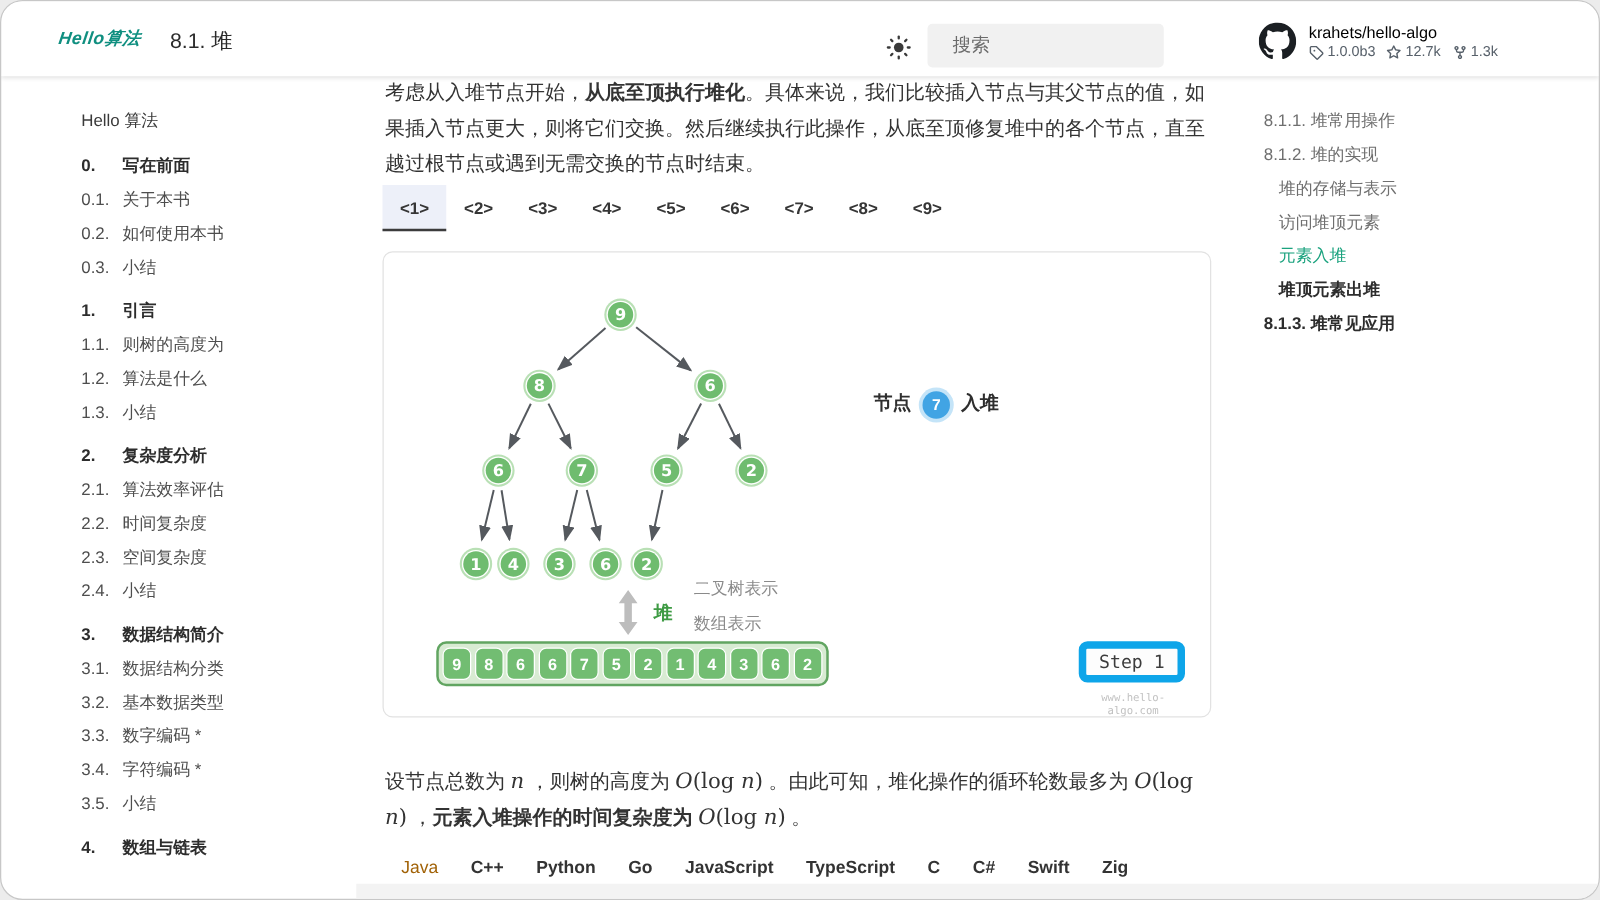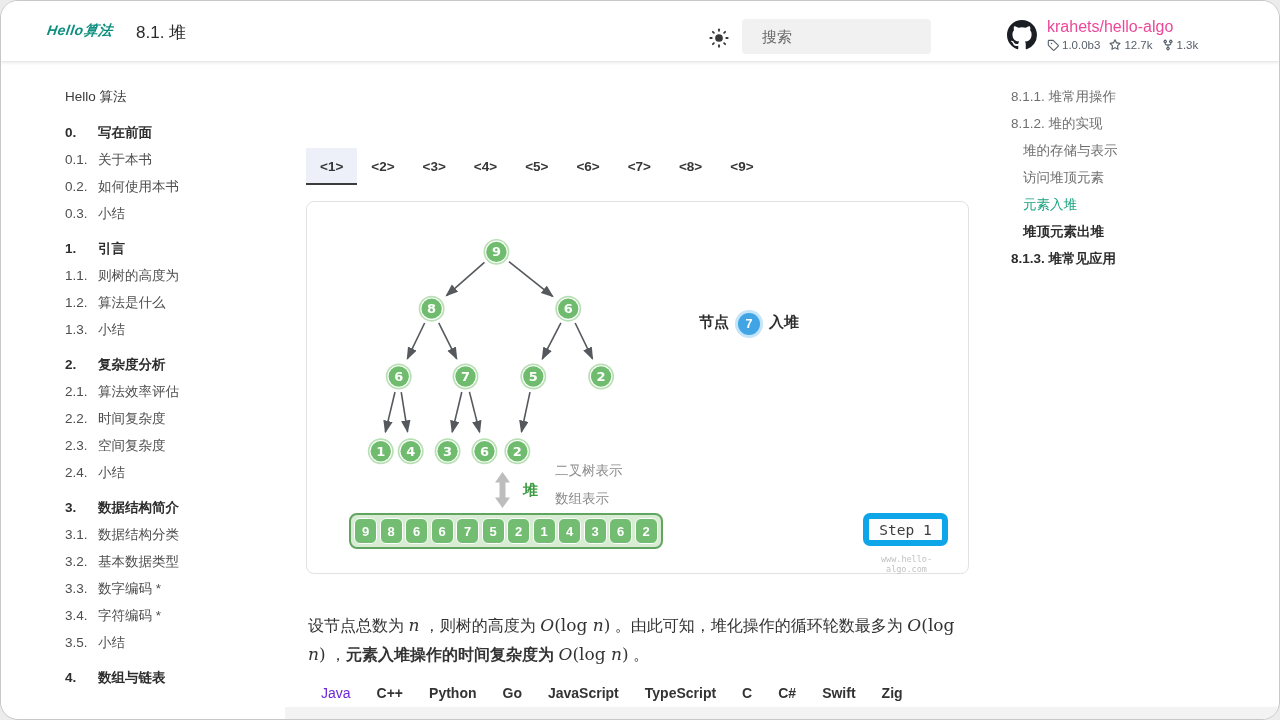--- a/index.html
+++ b/index.html
@@ -10,21 +10,21 @@
   
   .header { position:absolute; top:0; left:0; right:0; height:60px; background:#fff; box-shadow:0 1px 4px rgba(0,0,0,.14); z-index:5; }
   .logo { position:absolute; left:46px; top:15px; width:72px; height:30px; display:flex; align-items:center; cursor:pointer; }
   .logo-text { font-style:italic; font-weight:800; font-size:14px; color:#108f80; transform:skewX(-8deg); letter-spacing:.5px; white-space:nowrap; }
   .page-title { position:absolute; left:135px; top:20px; font-size:17px; color:#2b2b2b; }
   .sun-btn { position:absolute; left:704px; top:23px; width:28px; height:28px; display:flex; align-items:center; justify-content:center; cursor:pointer; }
   .search-box { position:absolute; left:741px; top:18px; width:189px; height:35px; background:#f1f1f1; border-radius:4px; display:flex; align-items:center; padding:0 10px; }
   .search-box input { border:none; outline:none; background:transparent; font-size:15px; color:#333; margin-left:10px; width:170px; font-family:inherit; }
   .search-box input::placeholder { color:#6b6b6b; }
   .gh { position:absolute; left:1006px; top:17px; display:flex; align-items:center; gap:10px; cursor:pointer; }
-  .gh-name { font-size:16px; color:#ec4899; }
+  .gh-name { font-size:13px; color:#000000; }
   .gh-stats { display:flex; align-items:flex-start; gap:9px; font-size:11.5px; color:#57606a; margin-top:3px; }
   .gh-stat { display:flex; align-items:center; gap:3px; }
 
   
   .sidebar { position:absolute; left:64px; top:82px; width:225px; }
   .site-title { font-size:13.5px; color:#3a3a3a; line-height:27px; margin-bottom:9px; }
   .side-item { display:flex; line-height:27px; font-size:13.5px; color:#4e4e4e; cursor:pointer; }
   .side-item .num { width:33px; flex:none; }
   .side-item.group { font-weight:bold; color:#2d2d2d; margin-top:8px; }
 
@@ -50,21 +50,21 @@
   .cap2 { position:absolute; left:248px; top:288px; font-size:13.5px; color:#8a8a8a; }
   .heap-array { position:absolute; left:42px; top:311px; display:flex; gap:2.5px; background:#d8ebd3; border:2px solid #61a561; border-radius:8px; padding:3px; }
   .cell { width:23px; height:26px; background:#72bd72; border:1.5px solid #fff; border-radius:6px; color:#fff; font-size:13px; font-weight:bold; display:flex; align-items:center; justify-content:center; }
   .step-btn { position:absolute; left:556px; top:311px; width:85px; height:33px; border:6px solid #0ea5e9; border-radius:7px; background:#fdfdfd; color:#3c3c3c; font-family:"DejaVu Sans Mono",monospace; font-size:14.5px; display:flex; align-items:center; justify-content:center; }
   .watermark { position:absolute; left:557px; top:352px; width:85px; text-align:center; font-family:"DejaVu Sans Mono",monospace; font-size:8.5px; color:#c2c2c2; }
 
   .p2 { position:absolute; top:610px; left:2px; width:662px; line-height:29px; }
 
   .lang-tabs { position:absolute; top:680px; left:2px; display:flex; }
   .lang-tab { padding:0 13px; font-size:14px; font-weight:600; color:#333; line-height:25px; cursor:pointer; }
-  .lang-tab.muted { color:#6d28d9; font-weight:400; }
+  .lang-tab.muted { color:#a16207; font-weight:400; }
   .code-band { position:absolute; left:284px; top:706px; right:0; bottom:0; background:#f3f3f3; }
 
   
   .toc { position:absolute; left:1010px; top:82px; width:250px; }
   .toc-title { font-size:13.5px; font-weight:bold; color:#2d2d2d; line-height:27px; margin-bottom:5px; }
   .toc-item { font-size:13.5px; color:#6f6f6f; line-height:27px; cursor:pointer; }
   .toc-item.indent { padding-left:12px; }
   .toc-item.active { color:#1aa27e; }
   .toc-item.bold { color:#2d2d2d; font-weight:bold; }
 </style>
@@ -209,20 +209,21 @@
           <span>小结</span>
         </div>
         <div class="side-item group">
           <span class="num">4.</span>
           <span>数组与链表</span>
         </div>
       </div>
   </div>
 
   <div class="main">
+    <p class="para p1" id="para1"><span>考虑从入堆节点开始，</span><b>从底至顶执行堆化</b><span>。具体来说，我们比较插入节点与其父节点的值，如果插入节点更大，则将它们交换。然后继续执行此操作，从底至顶修复堆中的各个节点，直至越过根节点或遇到无需交换的节点时结束。</span></p>
     <div class="fig-tabs" id="fig-tabs">
         <div class="fig-tab active">&lt;1&gt;</div>
         <div class="fig-tab">&lt;2&gt;</div>
         <div class="fig-tab">&lt;3&gt;</div>
         <div class="fig-tab">&lt;4&gt;</div>
         <div class="fig-tab">&lt;5&gt;</div>
         <div class="fig-tab">&lt;6&gt;</div>
         <div class="fig-tab">&lt;7&gt;</div>
         <div class="fig-tab">&lt;8&gt;</div>
         <div class="fig-tab">&lt;9&gt;</div>

